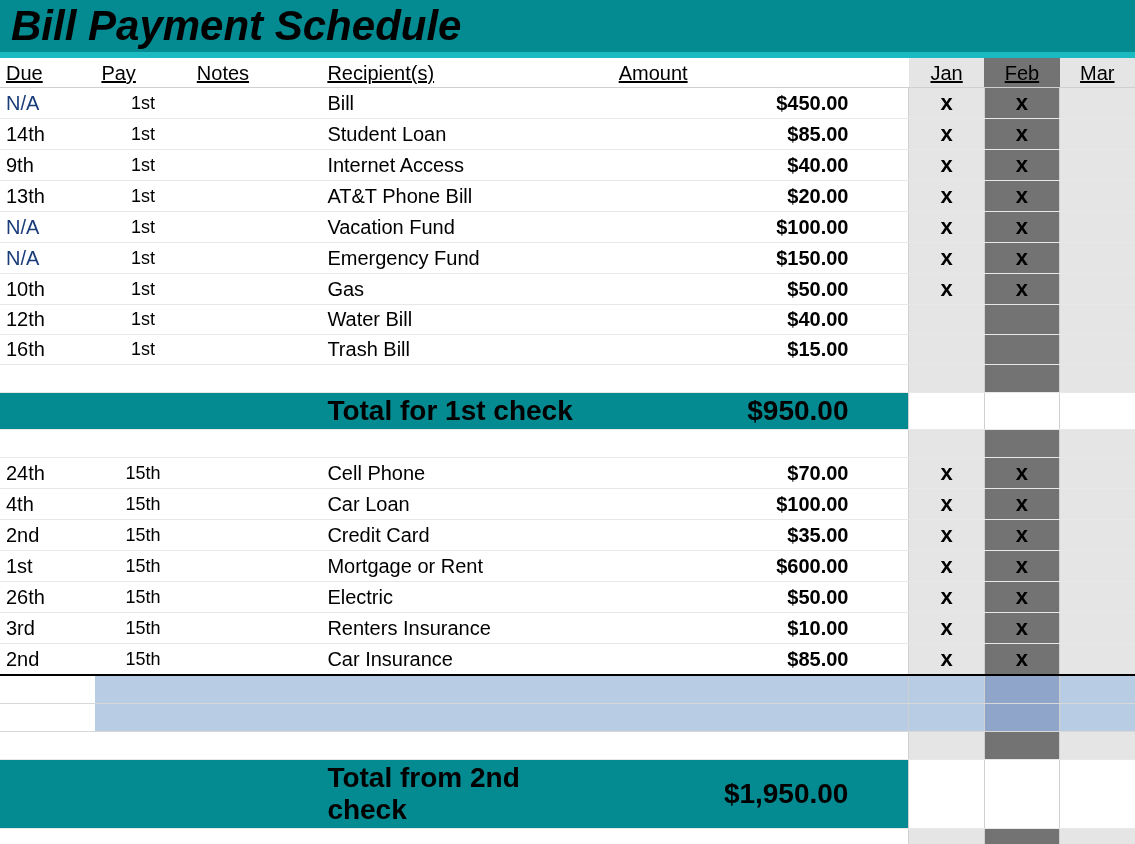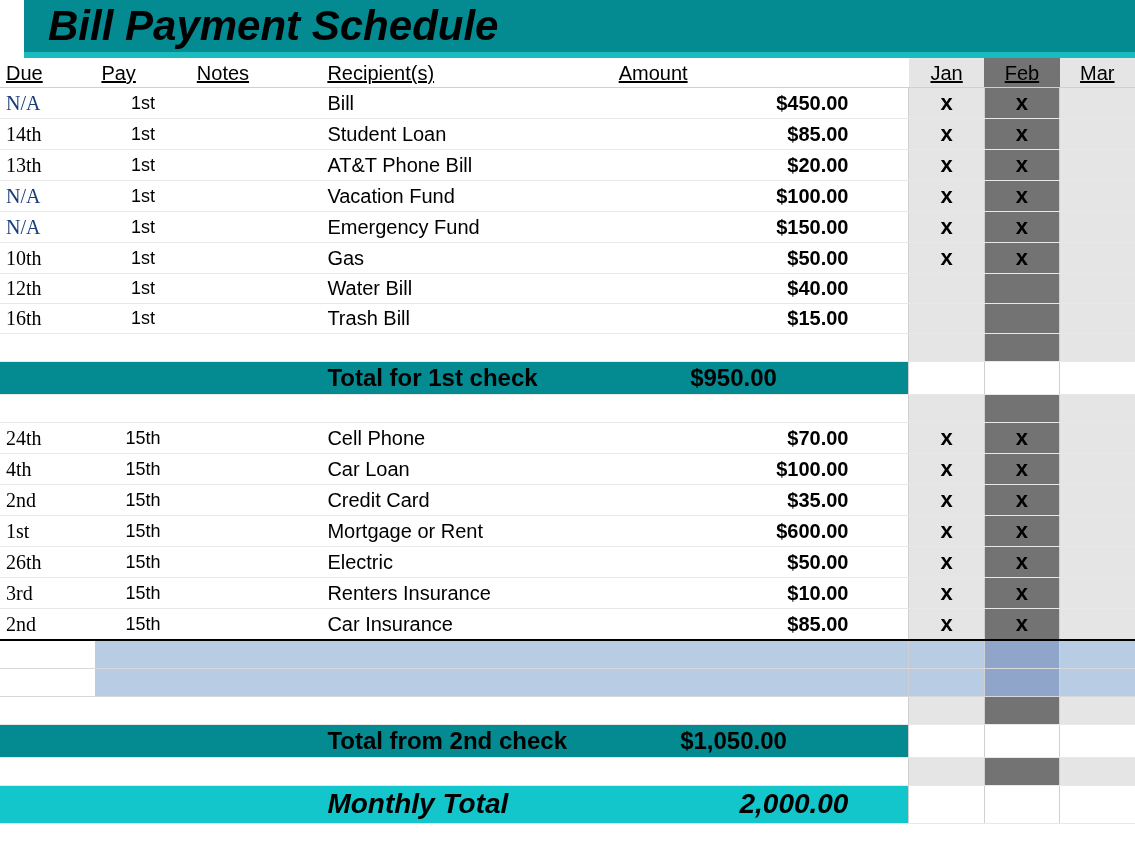--- a/index.html
+++ b/index.html
@@ -4,23 +4,22 @@
 <style>
   * { box-sizing: border-box; }
   body {
     margin: 0;
     font-family: Arial, Helvetica, sans-serif;
     background: #fff;
     width: 1135px;
   }
   .title-bar {
     background: #048a91;
-    padding: 2px 8px 2px 24px;
+    padding: 2px 8px 2px 11px;
     border-bottom: 6px solid #1bbac1;
-    margin-left: 24px;
   }
   .title-bar h1 {
     margin: 0;
     font-size: 42px;
     font-weight: bold;
     font-style: italic;
     color: #000;
   }
   table {
     border-collapse: collapse;
@@ -47,37 +46,37 @@
   .feb-col { background: #737373; }
   .jan-col, .mar-col { background: #e5e5e5; }
 
   td {
     font-size: 20px;
     padding: 2px 6px;
     border-bottom: 1px solid #e8e8e8;
     height: 30px;
     vertical-align: middle;
   }
-  td.due  { font-size: 20px; font-family: Liberation Serif, serif; }
+  td.due  { font-size: 20px; }
   td.due.na { color: #1a3d7a; }
   td.pay  { text-align: center; font-size: 18px; }
   td.rec  {  }
   td.amt  { text-align: right; padding-right: 60px; font-weight: bold; }
   td.mon  { text-align: center; font-weight: bold; font-size: 22px; }
 
   tr.spacer td { border-bottom: 1px solid #e8e8e8; height: 28px; }
 
   tr.subtotal td {
     background: #048a91;
     font-weight: bold;
-    font-size: 24px;
+    font-size: 28px;
     height: 29px;
   }
   tr.subtotal td.rec { padding-left: 6px; }
-  tr.subtotal td.amt { text-align: center; padding-right: 60px; }
+  tr.subtotal td.amt { text-align: right; padding-right: 60px; }
   tr.subtotal td.mon { background: transparent; }
 
   tr.selblue td.c1 { background: #fff; }
   tr.selblue td.sel { background: #b8cce4; }
   tr.selblue td { height: 28px; border-bottom: 1px solid #d8d8d8; }
   tr.selblue td.mon.feb-col { background: #8fa5c9; }
 
   tr.bottomline td { border-top: 2px solid #000; }
 
   tr.grand td {
@@ -137,20 +136,30 @@
         <td class="due ">14th</td>
         <td class="pay">1st</td>
         <td></td>
         <td class="rec">Student Loan</td>
         <td class="amt">$85.00</td>
         <td class="mon jan-col">x</td>
         <td class="mon feb-col">x</td>
         <td class="mon mar-col"></td>
       </tr>
       <tr>
+        <td class="due ">9th</td>
+        <td class="pay">1st</td>
+        <td></td>
+        <td class="rec">Internet Access</td>
+        <td class="amt">$40.00</td>
+        <td class="mon jan-col">x</td>
+        <td class="mon feb-col">x</td>
+        <td class="mon mar-col"></td>
+      </tr>
+      <tr>
         <td class="due ">13th</td>
         <td class="pay">1st</td>
         <td></td>
         <td class="rec">AT&amp;T Phone Bill</td>
         <td class="amt">$20.00</td>
         <td class="mon jan-col">x</td>
         <td class="mon feb-col">x</td>
         <td class="mon mar-col"></td>
       </tr>
       <tr>
@@ -331,21 +340,21 @@
         <td></td>
         <td class="mon jan-col"></td>
         <td class="mon feb-col"></td>
         <td class="mon mar-col"></td>
       </tr>
       <tr class="subtotal">
         <td></td>
         <td></td>
         <td></td>
         <td class="rec">Total from 2nd check</td>
-        <td class="amt">$1,050.00</td>
+        <td class="amt">$1,950.00</td>
         <td class="mon jan-col"></td>
         <td class="mon feb-col"></td>
         <td class="mon mar-col"></td>
       </tr>
       <tr class="spacer ">
         <td></td>
         <td></td>
         <td></td>
         <td></td>
         <td></td>

